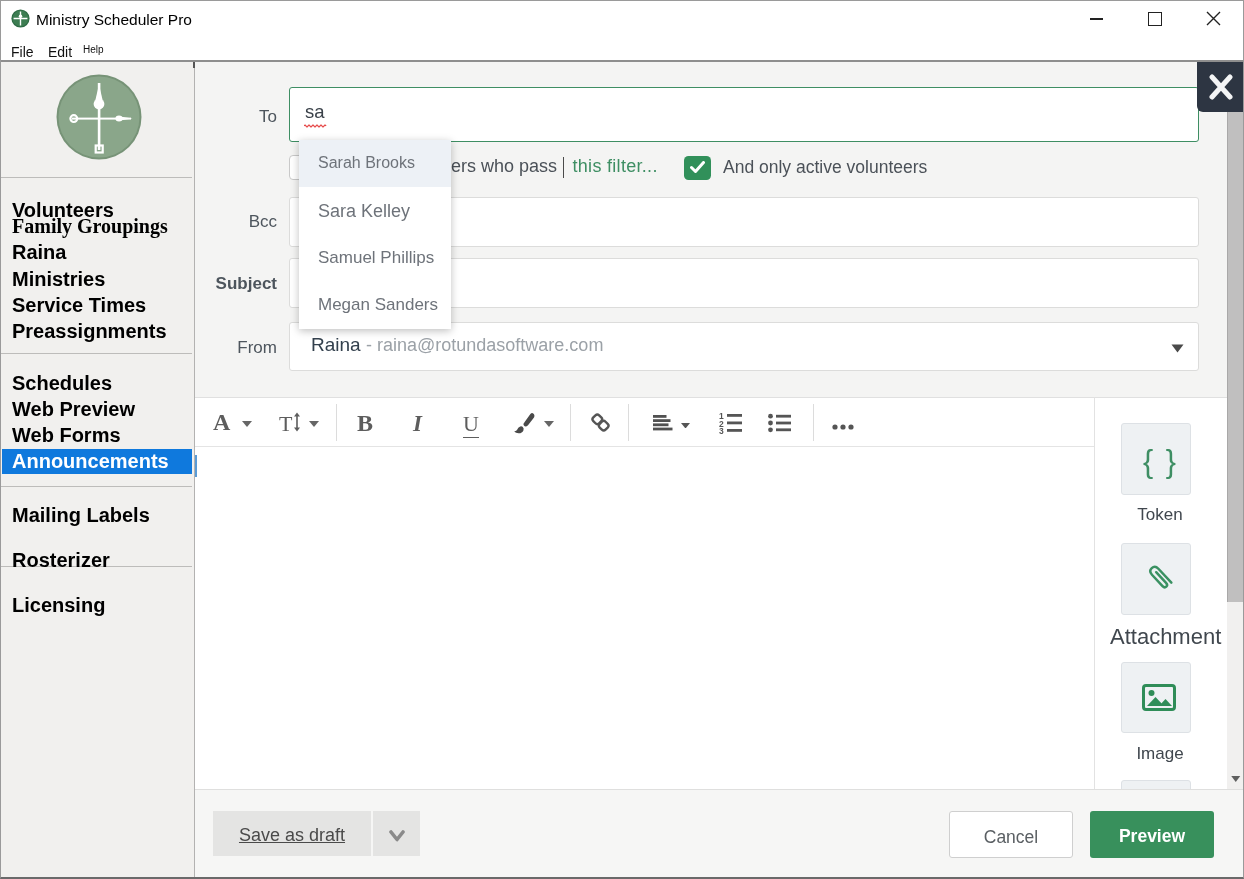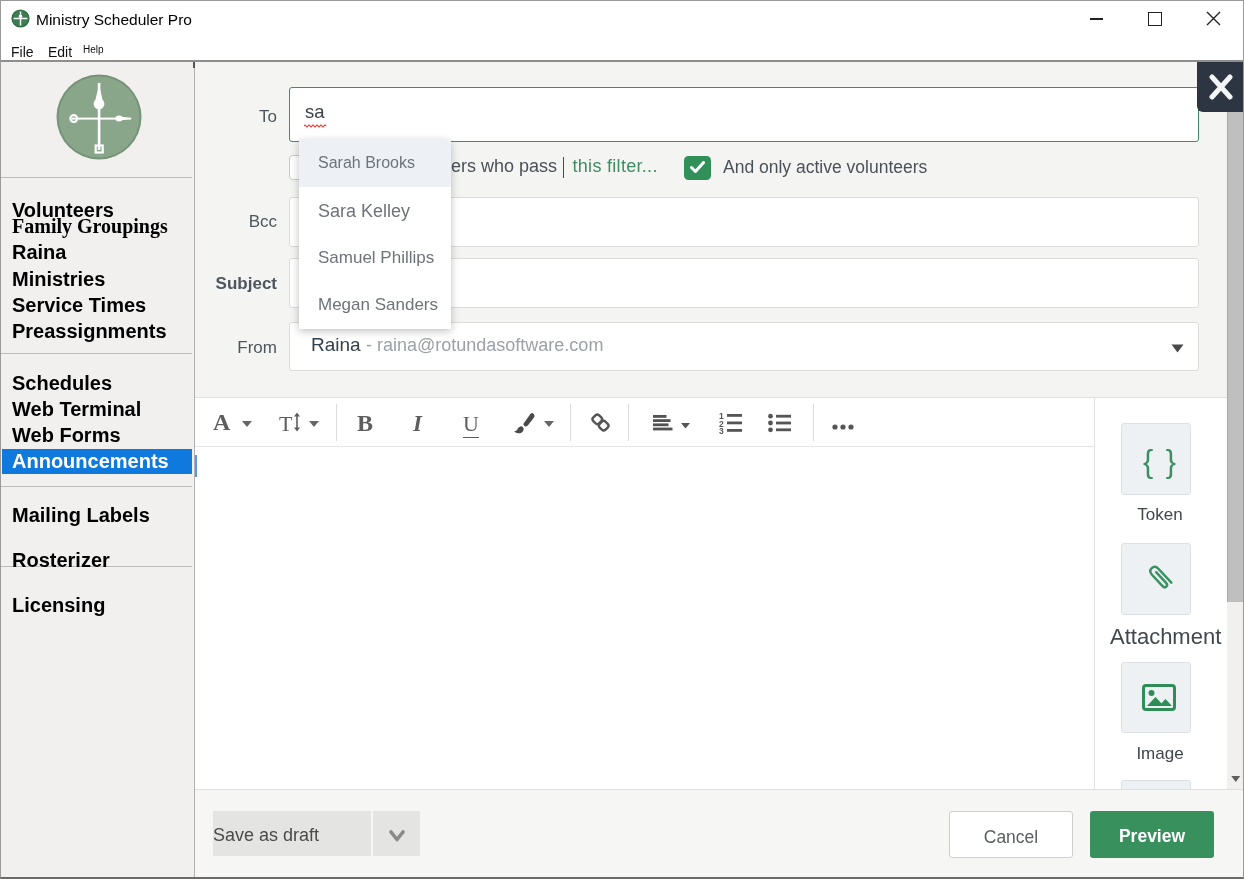--- a/index.html
+++ b/index.html
@@ -57,21 +57,21 @@
 <div class="abs" style="left:1px;top:486px;width:191px;height:1px;background:#bdbcba;"></div>
 <div class="abs" style="left:1px;top:566px;width:191px;height:1px;background:#bdbcba;"></div>
 
 <div class="abs nav" style="left:12px;top:199px;">Volunteers</div>
 <div class="abs nav" style="left:12px;top:215px;font-family:Liberation Serif, serif;">Family Groupings</div>
 <div class="abs nav" style="left:12px;top:241.3px;">Raina</div>
 <div class="abs nav" style="left:12px;top:267.5px;">Ministries</div>
 <div class="abs nav" style="left:12px;top:293.8px;">Service Times</div>
 <div class="abs nav" style="left:12px;top:320px;">Preassignments</div>
 <div class="abs nav" style="left:12px;top:371.5px;">Schedules</div>
-<div class="abs nav" style="left:12px;top:397.7px;">Web Terminal</div>
+<div class="abs nav" style="left:12px;top:397.7px;">Web Preview</div>
 <div class="abs nav" style="left:12px;top:424px;">Web Forms</div>
 <div class="abs nav" style="left:12px;top:502.9px;margin-top:46px;">Rosterizer</div>
 <div class="abs nav" style="left:12px;top:504px;">Mailing Labels</div>
 <div class="abs nav" style="left:12px;top:581.8px;margin-top:12px;">Licensing</div>
 <div class="abs" style="left:2px;top:449px;width:190px;height:25px;background:#0f79dd;"></div>
 <div class="abs nav" style="left:12px;top:450.2px;color:#fff;z-index:2;">Announcements</div>
 
 <div class="abs" style="left:194.5px;top:62px;width:1049.5px;height:727px;background:#f4f4f3;"></div>
 
 <div class="abs" style="left:193px;top:62px;width:1.6px;height:6px;background:#555;"></div>
@@ -221,21 +221,21 @@
 
 <div class="abs" style="left:299px;top:140px;width:152px;height:189px;background:#fff;box-shadow:0 2px 8px rgba(0,0,0,0.25);z-index:10;"></div>
 <div class="abs" style="left:299px;top:140px;width:152px;height:47px;background:#edf1f6;z-index:11;"></div>
 <div class="abs" style="left:318px;top:154px;font-size:16px;color:#6e737a;z-index:12;">Sarah Brooks</div>
 <div class="abs" style="left:318px;top:201px;font-size:18px;color:#6e737a;z-index:12;">Sara Kelley</div>
 <div class="abs" style="left:318px;top:248px;font-size:17px;color:#6e737a;z-index:12;">Samuel Phillips</div>
 <div class="abs" style="left:318px;top:295px;font-size:17px;color:#6e737a;z-index:12;">Megan Sanders</div>
 
 <div class="abs" style="left:194.5px;top:789px;width:1049.5px;height:90px;background:#f6f6f5;border-top:1px solid #dfdfde;box-sizing:border-box;z-index:30;"></div>
 <div class="abs" style="left:213px;top:811px;width:158px;height:45px;background:#e4e4e3;z-index:31;"></div>
-<div class="abs" style="left:213px;top:811px;width:158px;height:45px;line-height:49px;font-size:18px;color:#4a4a4a;z-index:32;">Save as draft</div>
+<div class="abs" style="left:213px;top:811px;width:158px;height:45px;line-height:49px;text-align:center;font-size:18px;color:#4a4a4a;z-index:32;text-decoration:underline;">Save as draft</div>
 <div class="abs" style="left:373px;top:811px;width:47px;height:45px;background:#e4e4e3;z-index:31;"></div>
 <svg class="abs" style="left:389px;top:830px;z-index:32;" width="16" height="13" viewBox="0 0 16 13">
   <path d="M2 2 L8 9.5 L14 2" stroke="#8a8a8a" stroke-width="3.6" fill="none" stroke-linecap="round" stroke-linejoin="round"></path>
 </svg>
 <div class="abs" style="left:949px;top:811px;width:124px;height:47px;background:#fff;border:1px solid #cfcfcf;border-radius:3px;box-sizing:border-box;line-height:51px;text-align:center;font-size:17.5px;color:#5a5f63;z-index:31;">Cancel</div>
 <div class="abs" style="left:1090px;top:811px;width:124px;height:47px;background:#38905c;border-radius:3px;line-height:51px;text-align:center;font-size:17.5px;font-weight:bold;color:#fff;z-index:31;">Preview</div>
 
 <style>.nav{font-weight:bold;font-size:20px;color:#000;white-space:nowrap;}</style>
 
 </body></html>

